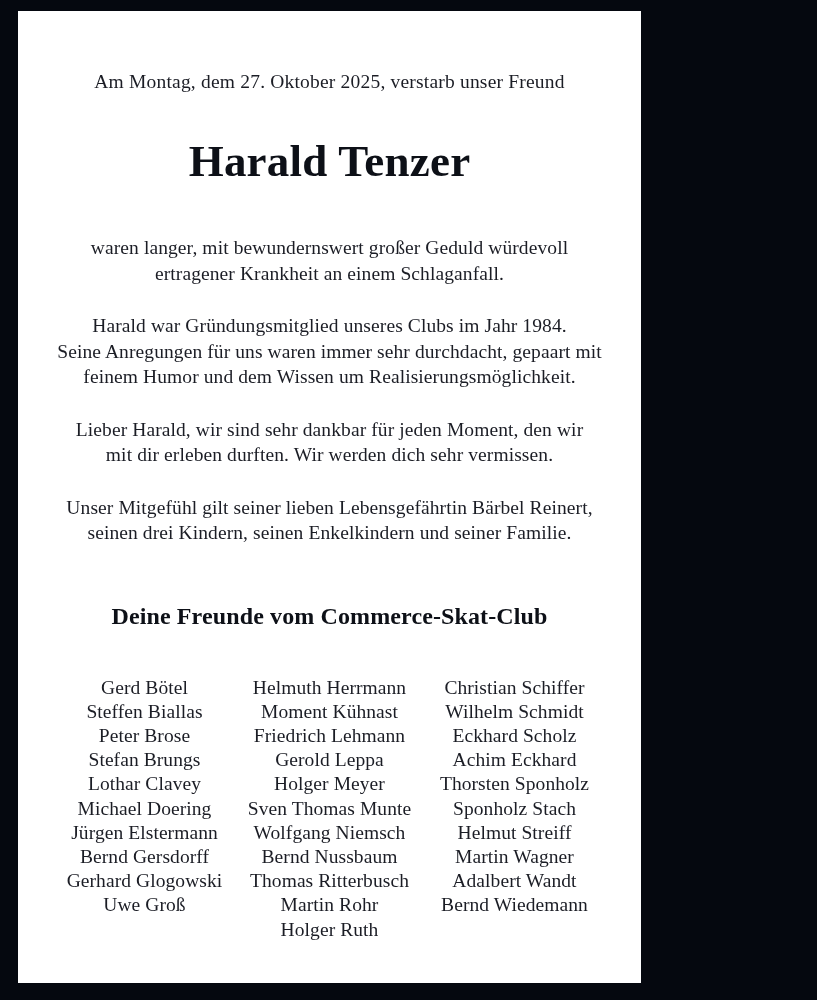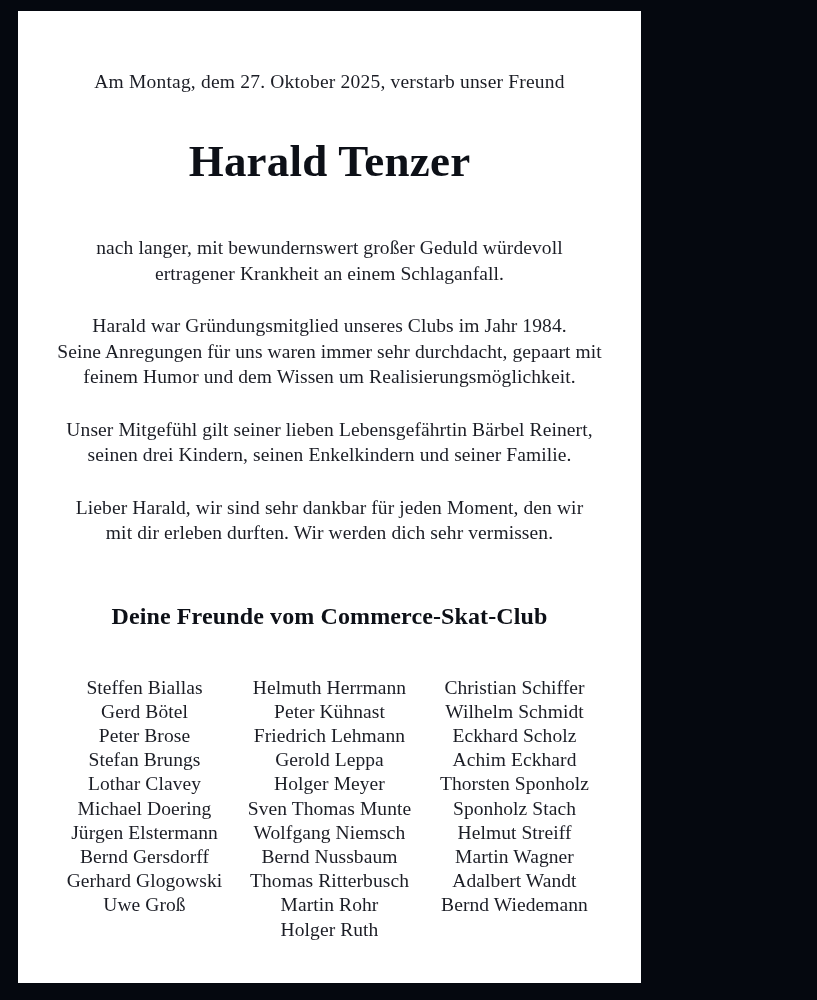--- a/index.html
+++ b/index.html
@@ -101,62 +101,62 @@
 <div class="notice-frame">
   <div class="notice-card">
 
     <div class="intro-line">Am Montag, dem 27. Oktober 2025, verstarb unser Freund</div>
 
     <h1 class="deceased-name">Harald Tenzer</h1>
 
     <div class="body-block">
 
       <p class="body-paragraph">
-        <span class="line">nach langer, mit bewundernswert großer Geduld würdevoll</span>
+        <span class="line">waren langer, mit bewundernswert großer Geduld würdevoll</span>
         <span class="line">ertragener Krankheit an einem Schlaganfall.</span>
       </p>
 
       <p class="body-paragraph">
         <span class="line">Harald war Gründungsmitglied unseres Clubs im Jahr 1984.</span>
         <span class="line">Seine Anregungen für uns waren immer sehr durchdacht, gepaart mit</span>
         <span class="line">feinem Humor und dem Wissen um Realisierungsmöglichkeit.</span>
       </p>
 
       <p class="body-paragraph">
-        <span class="line">Unser Mitgefühl gilt seiner lieben Lebensgefährtin Bärbel Reinert,</span>
-        <span class="line">seinen drei Kindern, seinen Enkelkindern und seiner Familie.</span>
+        <span class="line">Lieber Harald, wir sind sehr dankbar für jeden Moment, den wir</span>
+        <span class="line">mit dir erleben durften. Wir werden dich sehr vermissen.</span>
       </p>
 
       <p class="body-paragraph">
-        <span class="line">Lieber Harald, wir sind sehr dankbar für jeden Moment, den wir</span>
-        <span class="line">mit dir erleben durften. Wir werden dich sehr vermissen.</span>
+        <span class="line">Unser Mitgefühl gilt seiner lieben Lebensgefährtin Bärbel Reinert,</span>
+        <span class="line">seinen drei Kindern, seinen Enkelkindern und seiner Familie.</span>
       </p>
 
     </div>
 
     <div class="signature-line">Deine Freunde vom Commerce-Skat-Club</div>
 
     <div class="name-columns">
 
       <div class="name-column">
+        <div class="member-name">Gerd Bötel</div>
         <div class="member-name">Steffen Biallas</div>
-        <div class="member-name">Gerd Bötel</div>
         <div class="member-name">Peter Brose</div>
         <div class="member-name">Stefan Brungs</div>
         <div class="member-name">Lothar Clavey</div>
         <div class="member-name">Michael Doering</div>
         <div class="member-name">Jürgen Elstermann</div>
         <div class="member-name">Bernd Gersdorff</div>
         <div class="member-name">Gerhard Glogowski</div>
         <div class="member-name">Uwe Groß</div>
       </div>
 
       <div class="name-column">
         <div class="member-name">Helmuth Herrmann</div>
-        <div class="member-name">Peter Kühnast</div>
+        <div class="member-name">Moment Kühnast</div>
         <div class="member-name">Friedrich Lehmann</div>
         <div class="member-name">Gerold Leppa</div>
         <div class="member-name">Holger Meyer</div>
         <div class="member-name">Sven Thomas Munte</div>
         <div class="member-name">Wolfgang Niemsch</div>
         <div class="member-name">Bernd Nussbaum</div>
         <div class="member-name">Thomas Ritterbusch</div>
         <div class="member-name">Martin Rohr</div>
         <div class="member-name">Holger Ruth</div>
       </div>

